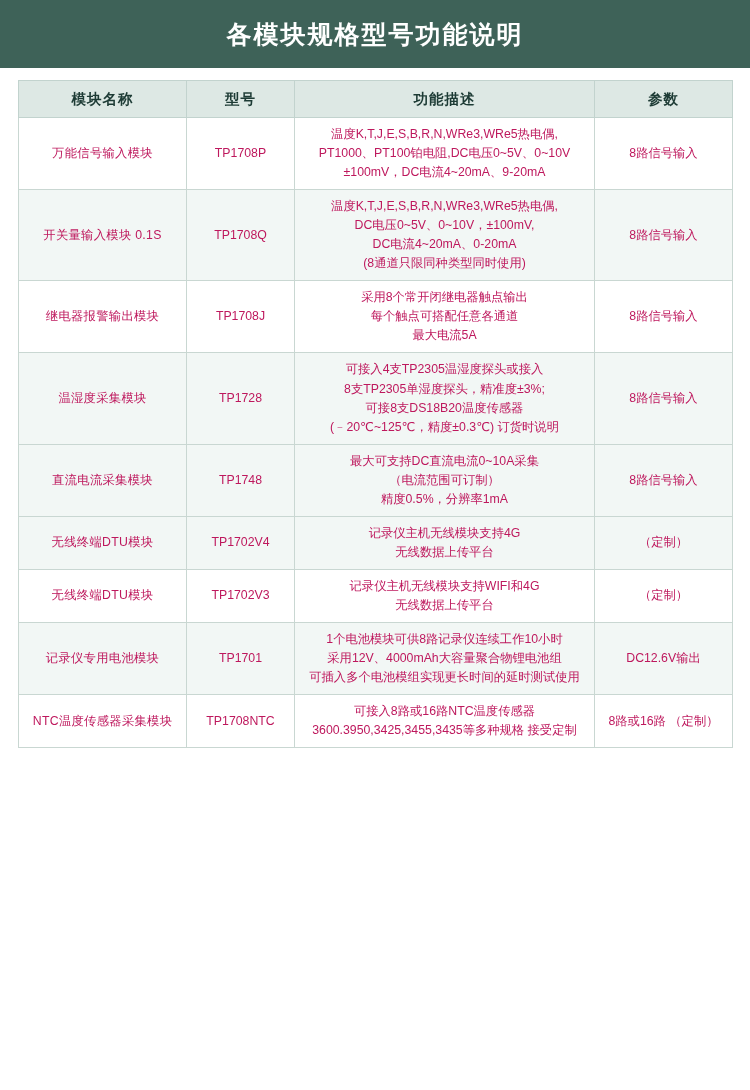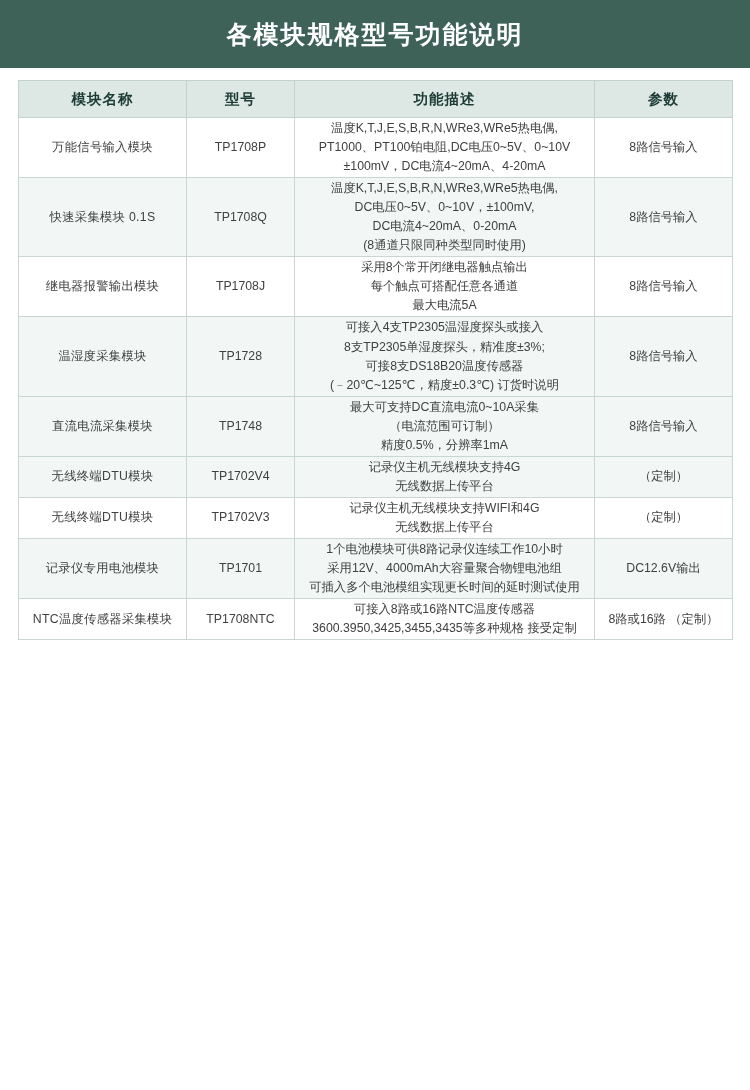--- a/index.html
+++ b/index.html
@@ -60,22 +60,22 @@
     border-color: #c2d3ce;
   }
   col.c-name  { width: 168px; }
   col.c-model { width: 108px; }
   col.c-func  { width: 300px; }
   col.c-param { width: 138px; }
 
   table.spec tbody td {
     font-size: 12.3px;
     line-height: 1.55;
-    padding: 1px 4px;
-    color: #404040;
+    padding: 7px 4px;
+    color: #be185d;
   }
   tbody tr.row-odd td { background: #ffffff; }
   tbody tr.row-even td { background: #f2f7f5; }
 
   td.cell-name {
     font-size: 12.6px;
     letter-spacing: 0.3px;
   }
   td.cell-model {
     font-size: 12.6px;
@@ -116,28 +116,28 @@
           <th>参数</th>
         </tr>
       </thead>
       <tbody id="spec-body">
           <tr class="row-odd">
             <td class="cell-name">万能信号输入模块</td>
             <td class="cell-model">TP1708P</td>
             <td class="cell-func">
               <span class="ln">温度K,T,J,E,S,B,R,N,WRe3,WRe5热电偶,</span>
               <span class="ln">PT1000、PT100铂电阻,DC电压0~5V、0~10V</span>
-              <span class="ln">±100mV，DC电流4~20mA、4-20mA</span>
-            </td>
-            <td class="cell-param">
-              <span class="ln">8路信号输入</span>
-            </td>
-          </tr>
-          <tr class="row-even">
-            <td class="cell-name">快速采集模块  0.1S</td>
+              <span class="ln">±100mV，DC电流4~20mA、9-20mA</span>
+            </td>
+            <td class="cell-param">
+              <span class="ln">8路信号输入</span>
+            </td>
+          </tr>
+          <tr class="row-even">
+            <td class="cell-name">开关量输入模块  0.1S</td>
             <td class="cell-model">TP1708Q</td>
             <td class="cell-func">
               <span class="ln">温度K,T,J,E,S,B,R,N,WRe3,WRe5热电偶,</span>
               <span class="ln">DC电压0~5V、0~10V，±100mV,</span>
               <span class="ln">DC电流4~20mA、0-20mA</span>
               <span class="ln">(8通道只限同种类型同时使用)</span>
             </td>
             <td class="cell-param">
               <span class="ln">8路信号输入</span>
             </td>

